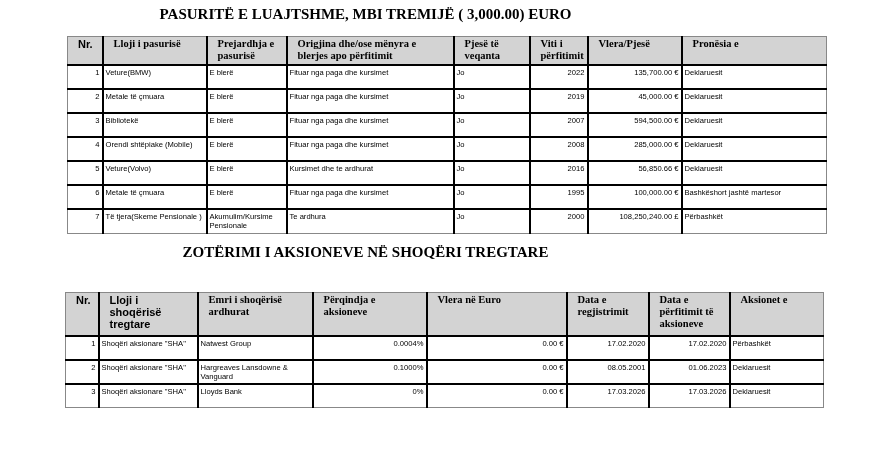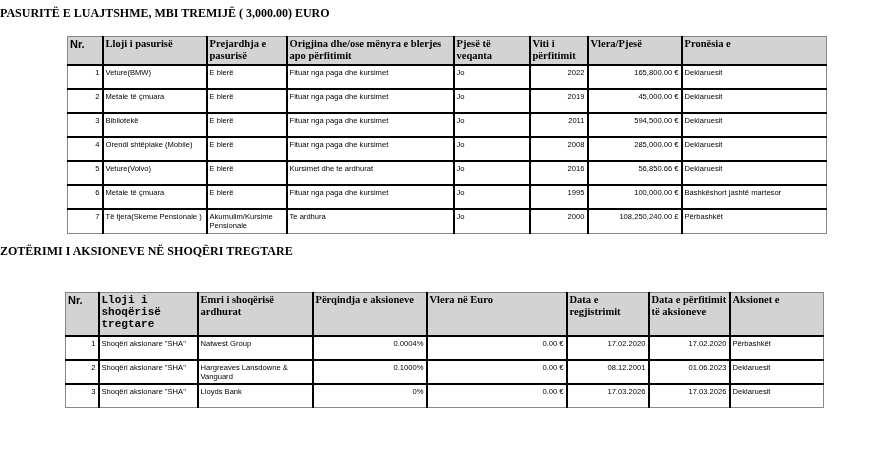--- a/index.html
+++ b/index.html
@@ -1,25 +1,25 @@
 <!DOCTYPE html>
 <html><head>
 <meta charset="utf-8">
 <style>
   html, body { margin: 0; padding: 0; background: #ffffff; }
   body { width: 874px; height: 472px; position: relative; overflow: hidden; font-family: "Liberation Sans", sans-serif; color: #000; }
-  .title { position: absolute; left: 0; width: 731px; text-align: left; font-family: "Liberation Serif", serif; font-weight: bold; font-size: 12px; }
+  .title { position: absolute; left: 0; width: 731px; text-align: center; font-family: "Liberation Serif", serif; font-weight: bold; font-size: 15px; }
   table { position: absolute; border-collapse: collapse; table-layout: fixed; border: 1px solid #888; }
-  th { background: #d3d3d3; font-family: "Liberation Serif", serif; font-weight: bold; font-size: 10.5px; text-align: left; vertical-align: top; padding: 1px 2px; line-height: 12px; border-left: 2px solid #000; border-bottom: 2px solid #000; border-top: 1px solid #888; }
+  th { background: #d3d3d3; font-family: "Liberation Serif", serif; font-weight: bold; font-size: 10.5px; text-align: left; vertical-align: top; padding: 1px 10px; line-height: 12px; border-left: 2px solid #000; border-bottom: 2px solid #000; border-top: 1px solid #888; }
   th:first-child { border-left: 1px solid #888; font-family: "Liberation Sans", sans-serif; font-size: 11px; }
   td { font-size: 7.6px; vertical-align: top; padding: 2px 2px 0 2px; line-height: 9px; border-left: 2px solid #000; border-bottom: 2px solid #000; }
   td:first-child { border-left: 1px solid #888; }
   tr:last-child td { border-bottom: 1px solid #888; }
   .r { text-align: right; }
-  #t2 th.sans { font-family: Liberation Mono, monospace; font-size: 11px; }
+  #t2 th.sans { font-family: Liberation Sans, sans-serif; font-size: 11px; }
 </style>
 </head>
 <body>
 
 <div class="title" style="top:6px;">PASURITË E LUAJTSHME, MBI TREMIJË ( 3,000.00) EURO</div>
 
 <table id="t1" style="left:67px; top:36px; width:759px;">
   <colgroup>
     <col style="width:35px">
       <col style="width:104px">
@@ -43,40 +43,40 @@
     </tr>
   </thead>
   <tbody>
     <tr style="height:24px">
       <td class="r">1</td>
       <td>Veture(BMW)</td>
       <td>E blerë</td>
       <td>Fituar nga paga dhe kursimet</td>
       <td>Jo</td>
       <td class="r">2022</td>
-      <td class="r">165,800.00 €</td>
+      <td class="r">135,700.00 €</td>
       <td>Deklaruesit</td>
     </tr>
     <tr style="height:24px">
       <td class="r">2</td>
       <td>Metale të çmuara</td>
       <td>E blerë</td>
       <td>Fituar nga paga dhe kursimet</td>
       <td>Jo</td>
       <td class="r">2019</td>
       <td class="r">45,000.00 €</td>
       <td>Deklaruesit</td>
     </tr>
     <tr style="height:24px">
       <td class="r">3</td>
       <td>Bibliotekë</td>
       <td>E blerë</td>
       <td>Fituar nga paga dhe kursimet</td>
       <td>Jo</td>
-      <td class="r">2011</td>
+      <td class="r">2007</td>
       <td class="r">594,500.00 €</td>
       <td>Deklaruesit</td>
     </tr>
     <tr style="height:24px">
       <td class="r">4</td>
       <td>Orendi shtëpiake (Mobile)</td>
       <td>E blerë</td>
       <td>Fituar nga paga dhe kursimet</td>
       <td>Jo</td>
       <td class="r">2008</td>
@@ -151,21 +151,21 @@
       <td class="r">17.02.2020</td>
       <td class="r">17.02.2020</td>
       <td>Përbashkët</td>
     </tr>
     <tr style="height:24px">
       <td class="r">2</td>
       <td>Shoqëri aksionare "SHA"</td>
       <td>Hargreaves Lansdowne &amp; Vanguard</td>
       <td class="r">0.1000%</td>
       <td class="r">0.00 €</td>
-      <td class="r">08.12.2001</td>
+      <td class="r">08.05.2001</td>
       <td class="r">01.06.2023</td>
       <td>Deklaruesit</td>
     </tr>
     <tr style="height:24px">
       <td class="r">3</td>
       <td>Shoqëri aksionare "SHA"</td>
       <td>Lloyds Bank</td>
       <td class="r">0%</td>
       <td class="r">0.00 €</td>
       <td class="r">17.03.2026</td>

